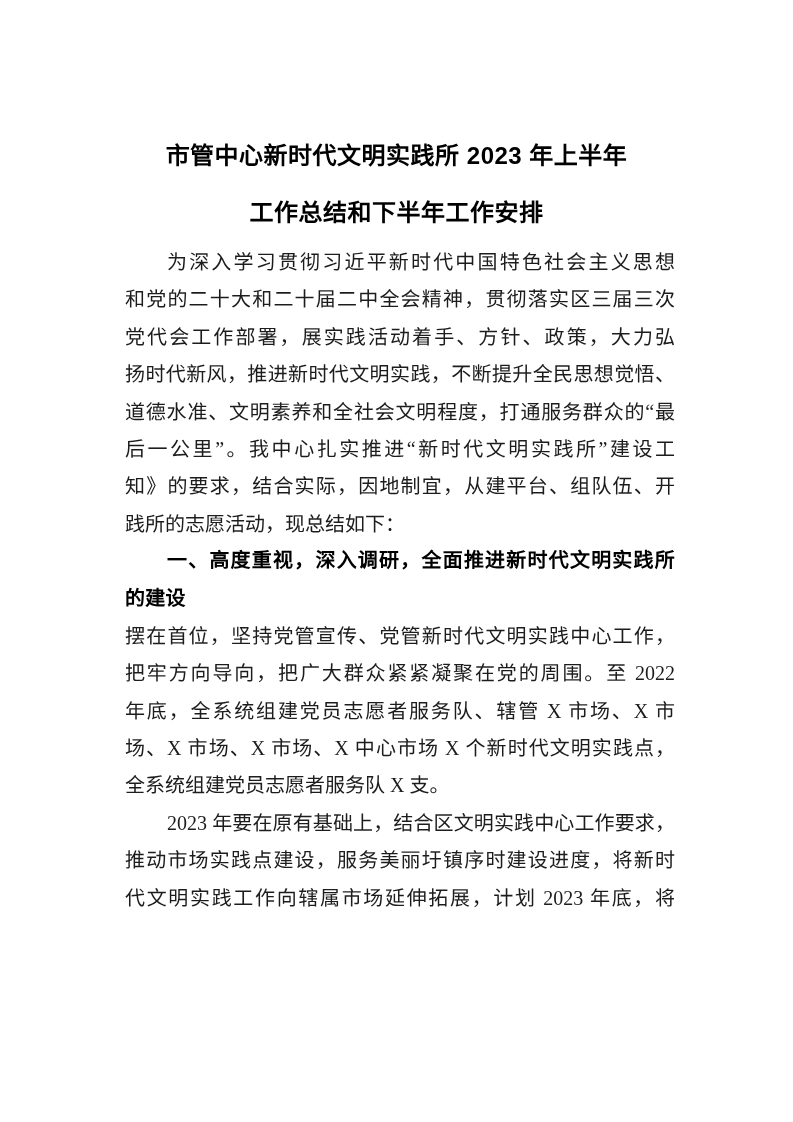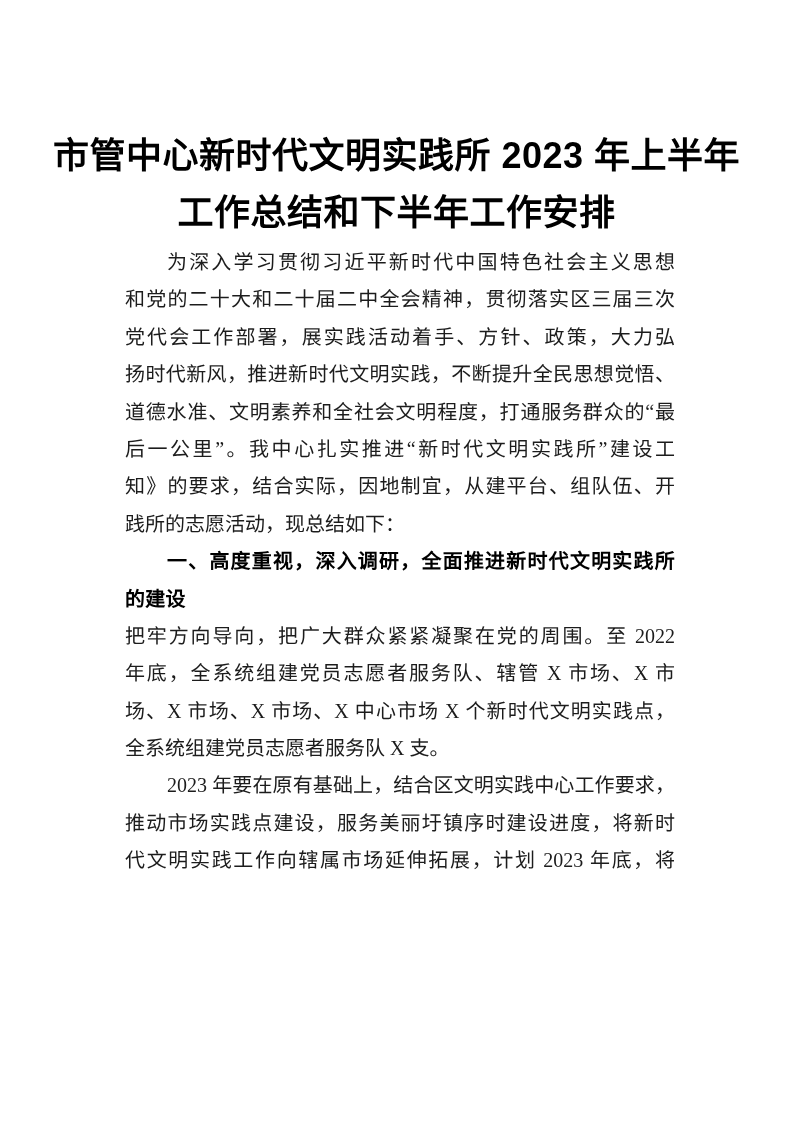--- a/index.html
+++ b/index.html
@@ -16,21 +16,21 @@
     overflow: hidden;
   }
   .title-block {
     position: absolute;
     top: 127px;
     left: 0;
     width: 793px;
     text-align: center;
     font-family: "Liberation Sans", "DejaVu Sans", sans-serif;
     font-weight: 700;
-    font-size: 36px;
+    font-size: 24px;
     line-height: 57px;
     color: #000000;
     letter-spacing: 0.5px;
   }
   .body-block {
     position: absolute;
     top: 244px;
     left: 117px;
     width: 558px;
     font-family: "Liberation Serif", "DejaVu Serif", serif;
@@ -46,21 +46,21 @@
     text-justify: inter-character;
     margin-left: 8px;
   }
   .end {
     text-align-last: left;
   }
   .ind {
     text-indent: 42px;
   }
   .head {
-    font-family: Liberation Sans, sans-serif;
+    font-family: Liberation Mono, monospace;
     font-weight: 700;
     color: #000000;
     letter-spacing: 0.2px;
   }
 </style>
 </head>
 <body>
 
 <div class="page">
 
@@ -76,20 +76,21 @@
     <div class="ln">党代会工作部署，展实践活动着手、方针、政策，大力弘</div>
     <div class="ln">扬时代新风，推进新时代文明实践，不断提升全民思想觉悟、</div>
     <div class="ln">道德水准、文明素养和全社会文明程度，打通服务群众的“最</div>
     <div class="ln">后一公里”。我中心扎实推进“新时代文明实践所”建设工</div>
     <div class="ln">知》的要求，结合实际，因地制宜，从建平台、组队伍、开</div>
     <div class="ln end">践所的志愿活动，现总结如下：</div>
 
     <div class="ln ind head">一、高度重视，深入调研，全面推进新时代文明实践所</div>
     <div class="ln end head">的建设</div>
 
+    <div class="ln">摆在首位，坚持党管宣传、党管新时代文明实践中心工作，</div>
     <div class="ln">把牢方向导向，把广大群众紧紧凝聚在党的周围。至 2022</div>
     <div class="ln">年底，全系统组建党员志愿者服务队、辖管 X 市场、X 市</div>
     <div class="ln">场、X 市场、X 市场、X 中心市场 X 个新时代文明实践点，</div>
     <div class="ln end">全系统组建党员志愿者服务队 X 支。</div>
 
     <div class="ln ind">2023 年要在原有基础上，结合区文明实践中心工作要求，</div>
     <div class="ln">推动市场实践点建设，服务美丽圩镇序时建设进度，将新时</div>
     <div class="ln">代文明实践工作向辖属市场延伸拓展，计划 2023 年底，将</div>
   </div>
 

